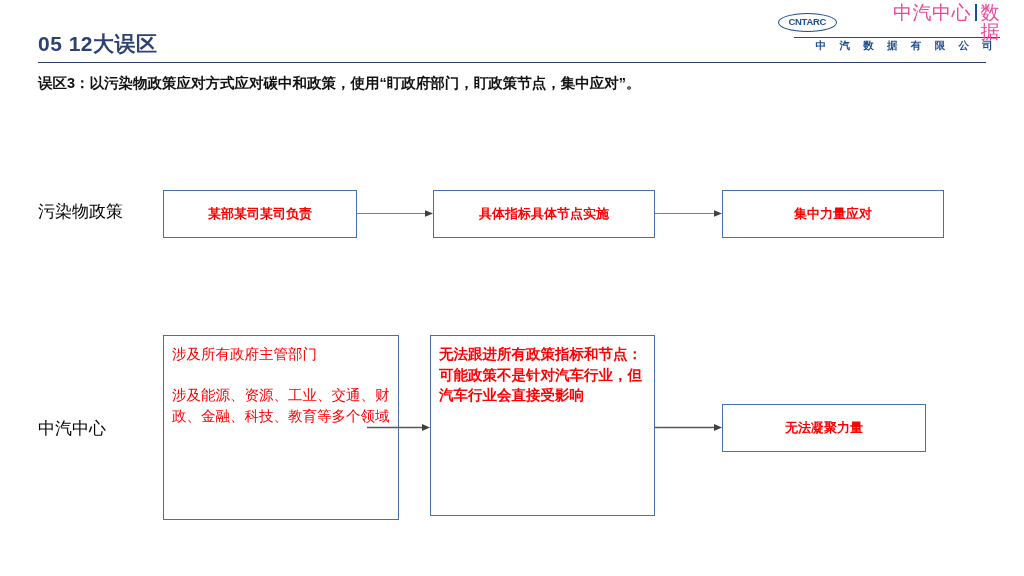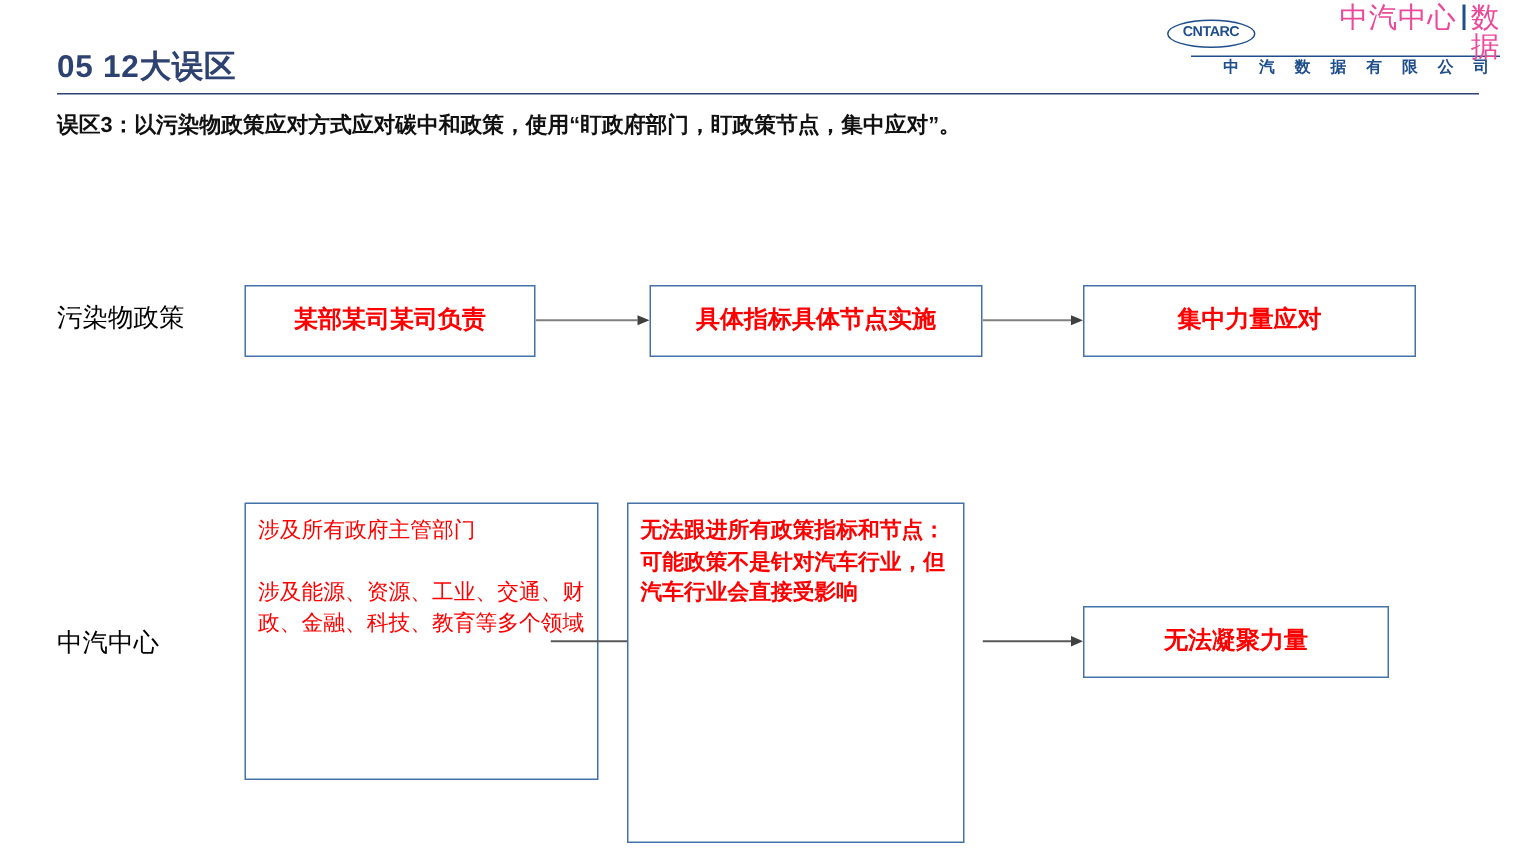--- a/index.html
+++ b/index.html
@@ -117,21 +117,21 @@
     text-align: right;
   }
   .flow-box {
     position: absolute;
     border: 1.4px solid #4472a8;
     background: #ffffff;
     box-sizing: border-box;
   }
   .box-text {
     color: #ff0000;
-    font-size: 16px;
+    font-size: 13px;
     line-height: 1.35;
     white-space: pre-line;
   }
   .box-center {
     display: flex;
     align-items: center;
     justify-content: center;
     height: 100%;
     text-align: center;
   }
@@ -206,21 +206,21 @@
 
 涉及能源、资源、工业、交通、财政、金融、科技、教育等多个领域</span>
   </div>
 </div>
 
 <svg class="arrow" style="left:367px; top:423px; width:63px;" viewBox="0 0 63 9">
   <line x1="0" y1="4.5" x2="55" y2="4.5" stroke="#595959" stroke-width="1.3"></line>
   <polygon points="55,1.0 63,4.5 55,8.0" fill="#404040"></polygon>
 </svg>
 
-<div class="flow-box" style="left:418px; top:335px; width:225px; height:227px;">
+<div class="flow-box" style="left:430px; top:335px; width:225px; height:181px;">
   <div class="box-topleft">
     <span class="box-text bold-text">无法跟进所有政策指标和节点：可能政策不是针对汽车行业，但汽车行业会直接受影响</span>
   </div>
 </div>
 
 <svg class="arrow" style="left:655px; top:423px; width:67px;" viewBox="0 0 67 9">
   <line x1="0" y1="4.5" x2="59" y2="4.5" stroke="#595959" stroke-width="1.3"></line>
   <polygon points="59,1.0 67,4.5 59,8.0" fill="#404040"></polygon>
 </svg>
 

